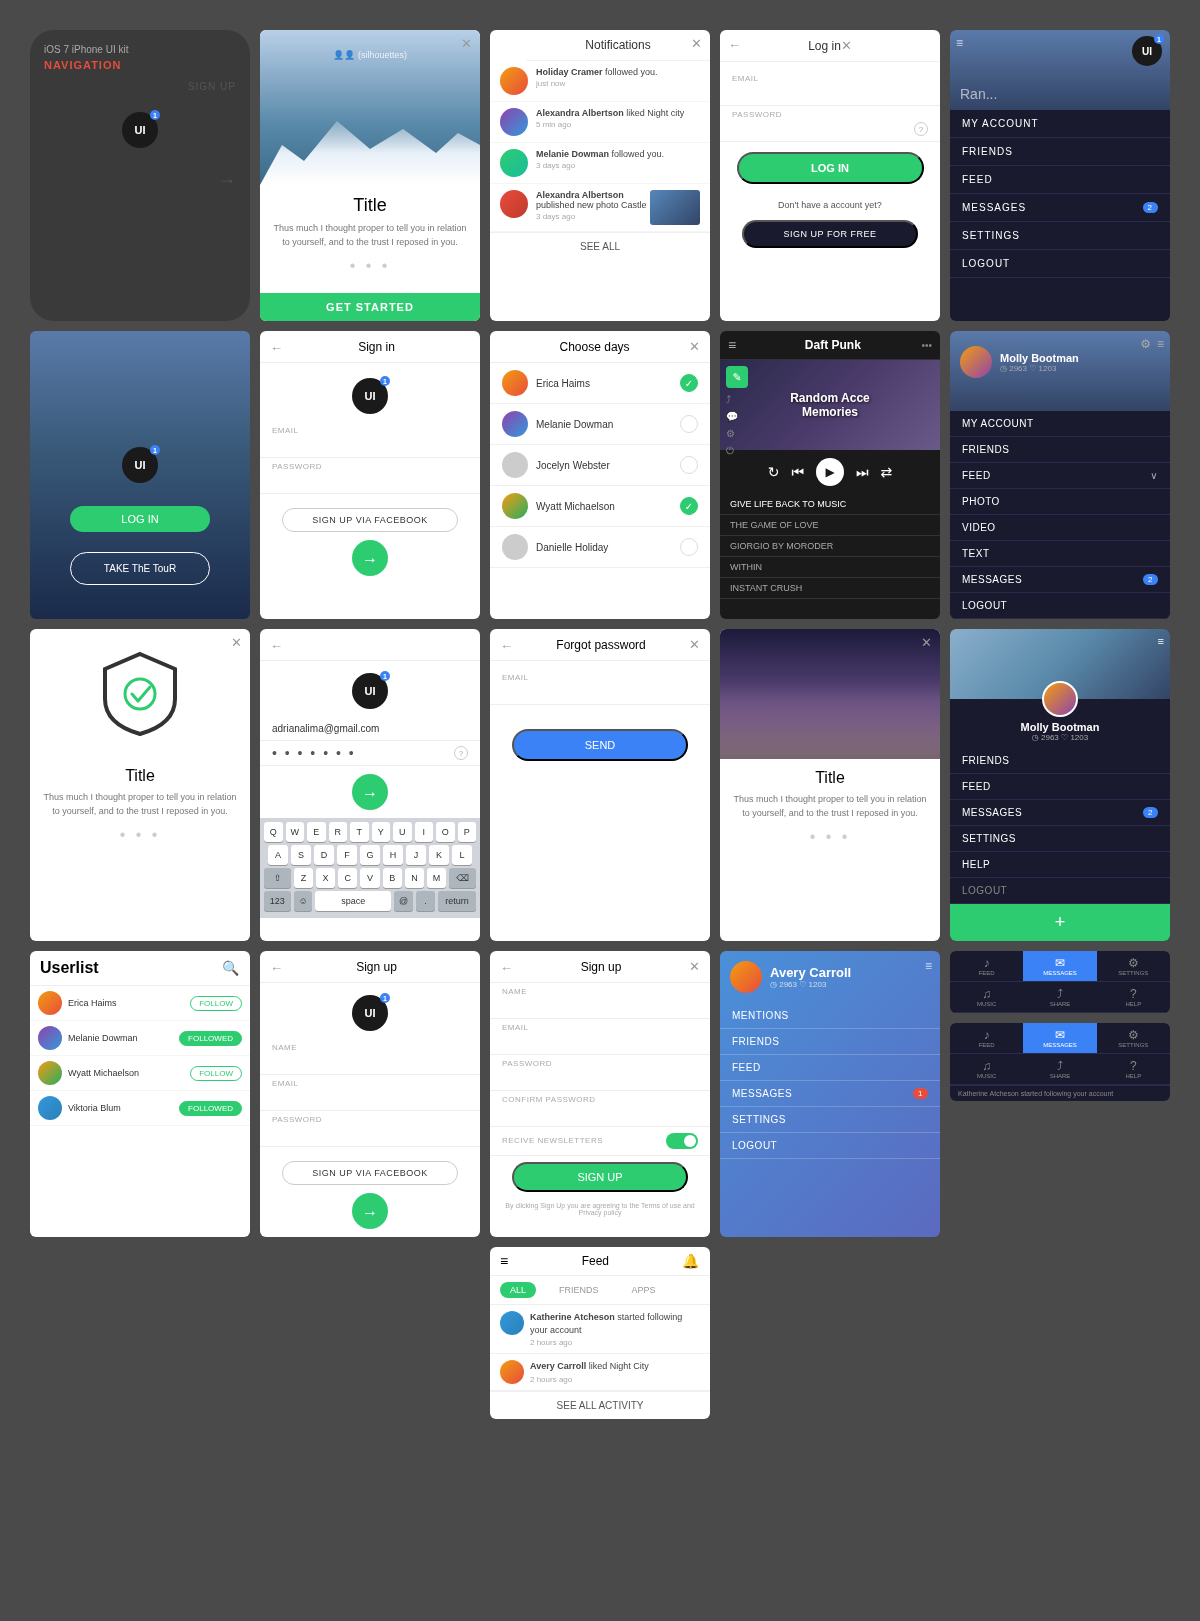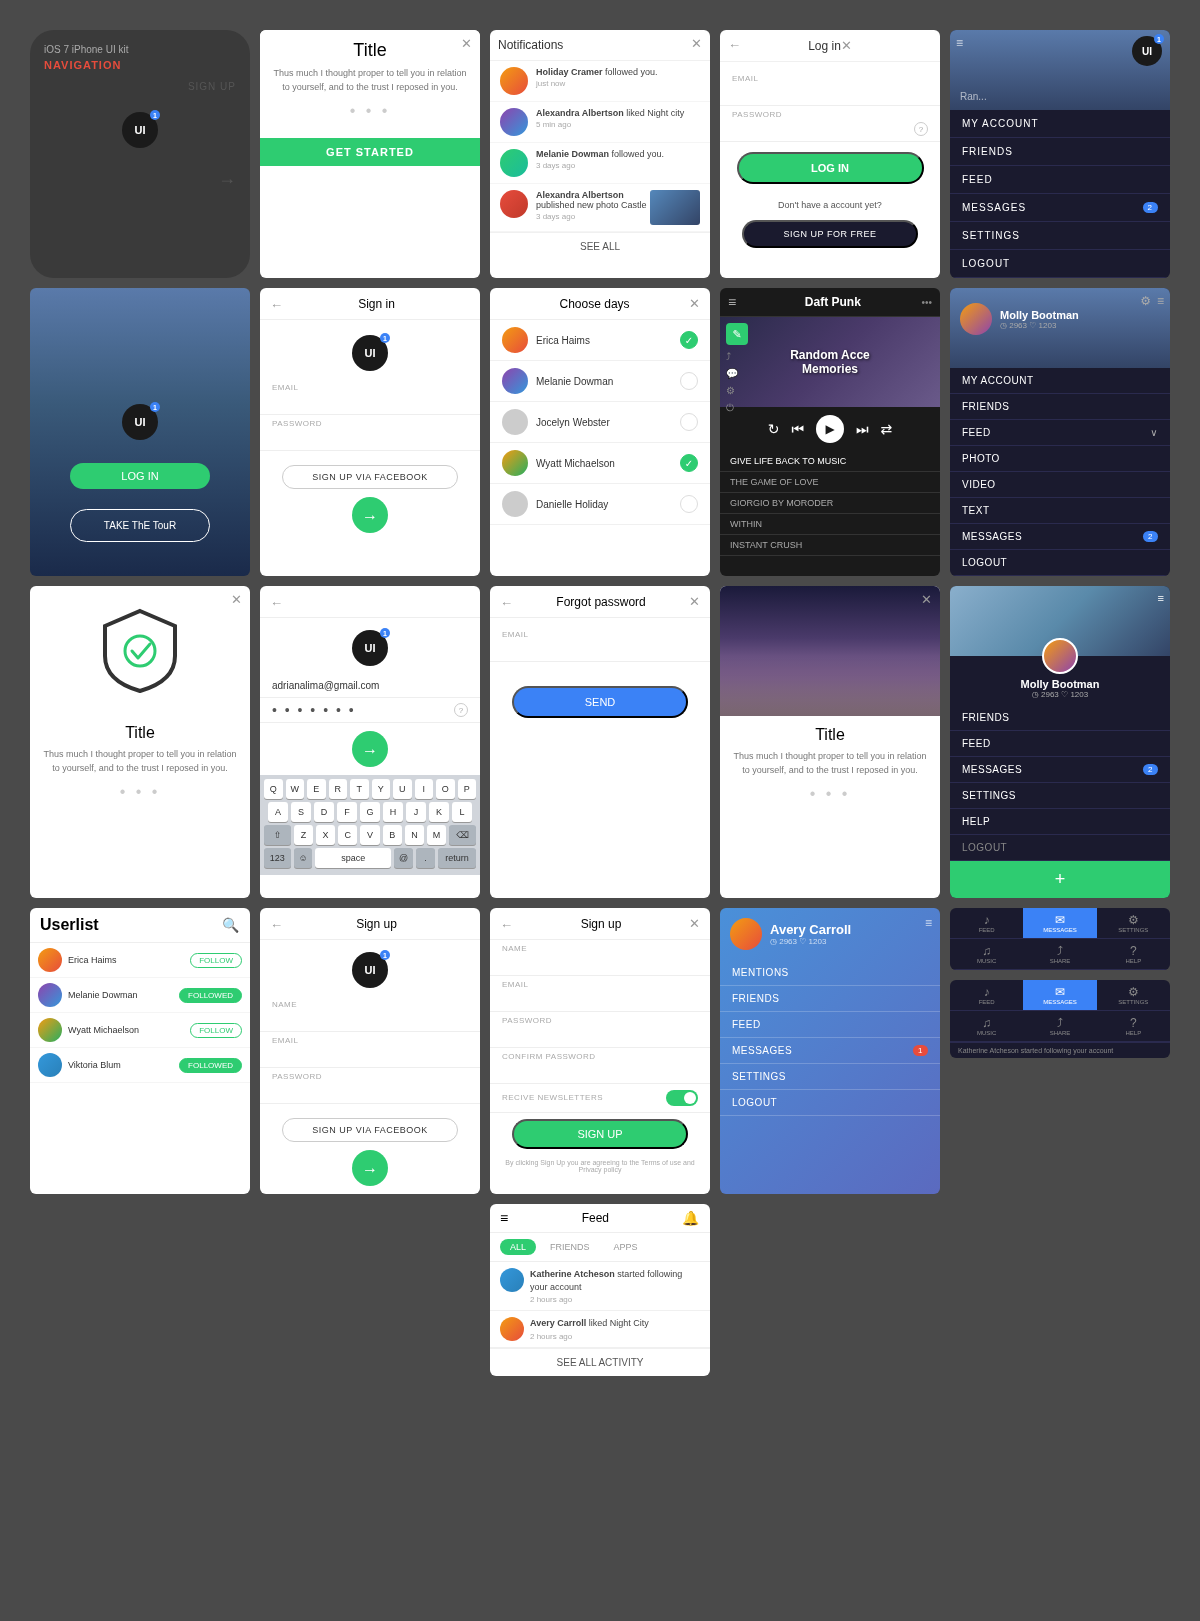--- a/index.html
+++ b/index.html
@@ -169,26 +169,27 @@
       width: 100%;
       border: none;
       outline: none;
       font-size: 11px;
       padding: 2px 0;
       background: transparent;
     }
 
     
     .notif-header {
-      text-align: left;
+      text-align: center;
       padding: 8px;
       font-size: 12px;
       color: #333;
       border-bottom: 1px solid #f0f0f0;
       position: relative;
+      margin-left: 36px;
     }
     .notif-item {
       display: flex;
       align-items: flex-start;
       padding: 6px 10px;
       border-bottom: 1px solid #f5f5f5;
     }
     .notif-avatar {
       width: 28px; height: 28px;
       border-radius: 50%;
@@ -500,21 +501,21 @@
     
     .feed-header {
       display: flex;
       align-items: center;
       padding: 6px 10px;
       border-bottom: 1px solid #eee;
       justify-content: space-between;
     }
     .feed-tabs {
       display: flex;
-      gap: 4px;
+      gap: 13px;
       padding: 6px 10px;
       border-bottom: 1px solid #eee;
     }
     .feed-tab {
       padding: 3px 10px;
       font-size: 9px;
       cursor: pointer;
       border-radius: 10px;
       color: #999;
     }
@@ -623,20 +624,24 @@
     <div style="margin-top:20px; text-align:center;">
       <div class="ui-badge">UI<div class="notif-dot">1</div></div>
     </div>
     <div style="margin-top:20px; text-align:right;">
       <div style="color:#555; font-size:18px; cursor:pointer;">→</div>
     </div>
   </div>
 
   <div class="card" style="min-height:200px;">
     <div class="close-btn">✕</div>
+    <div style="width:100%; height:155px; background:linear-gradient(180deg,#b8d0e8 0%,#8aacc8 30%,#5a8aaa 60%,#3a6a88 100%); position:relative; overflow:hidden;">
+      <div style="position:absolute;bottom:0;width:100%;height:80px;background:linear-gradient(180deg,transparent 0%,#e8f0f8 60%,#fff 100%);clip-path:polygon(0% 100%, 10% 50%, 20% 70%, 35% 20%, 50% 55%, 65% 30%, 80% 60%, 90% 35%, 100% 50%, 100% 100%);"></div>
+      <div style="position:absolute;top:20px;left:50%;transform:translateX(-50%);font-size:9px;color:rgba(255,255,255,0.8);">👤👤 (silhouettes)</div>
+    </div>
     <div style="padding:10px; text-align:center; background:#fff;">
       <h3 style="font-size:18px; font-weight:300; margin-bottom:6px;">Title</h3>
       <p style="font-size:9px; color:#777; line-height:1.5;">Thus much I thought proper to tell you in relation to yourself, and to the trust I reposed in you.</p>
       <div class="dots">• • •</div>
     </div>
     <button class="btn-green" style="letter-spacing:1px;">GET STARTED</button>
   </div>
 
   <div class="card">
     <div class="notif-header">
@@ -701,21 +706,21 @@
   </div>
 
   <div class="card dark-menu" style="min-height:200px;">
     <div class="menu-header" style="min-height:80px; position:relative;">
       <div style="position:absolute;top:6px;right:8px;">
         <div class="ui-badge" style="width:30px;height:30px;font-size:10px;">UI<div class="notif-dot">1</div></div>
       </div>
       <div style="position:absolute;top:6px;left:6px;">
         <span style="font-size:12px; color:rgba(255,255,255,0.7);">≡</span>
       </div>
-      <div style="font-size:10px;color:rgba(255,255,255,0.6);position:absolute;bottom:8px;left:10px;text-align:right;">Ran...</div>
+      <div style="font-size:14px;color:rgba(255,255,255,0.6);position:absolute;bottom:8px;left:10px;text-align:right;">Ran...</div>
     </div>
     <div class="menu-item">MY ACCOUNT</div>
     <div class="menu-item">FRIENDS</div>
     <div class="menu-item">FEED</div>
     <div class="menu-item">
       <span>MESSAGES</span>
       <span class="badge-blue">2</span>
     </div>
     <div class="menu-item">SETTINGS</div>
     <div class="menu-item">LOGOUT</div>

